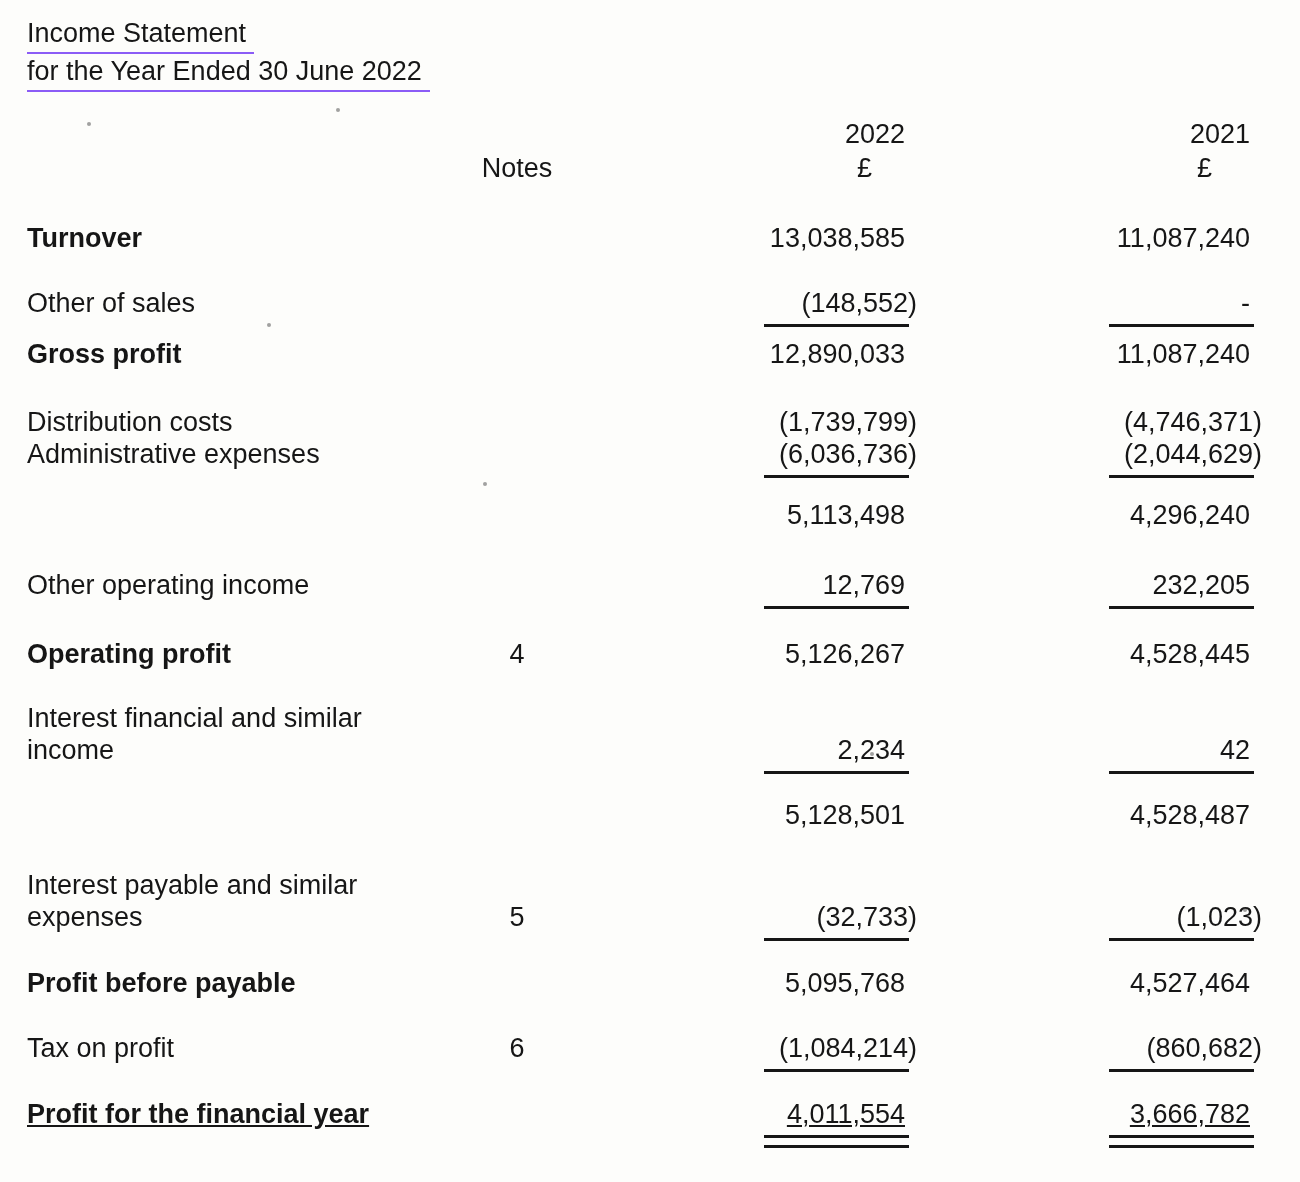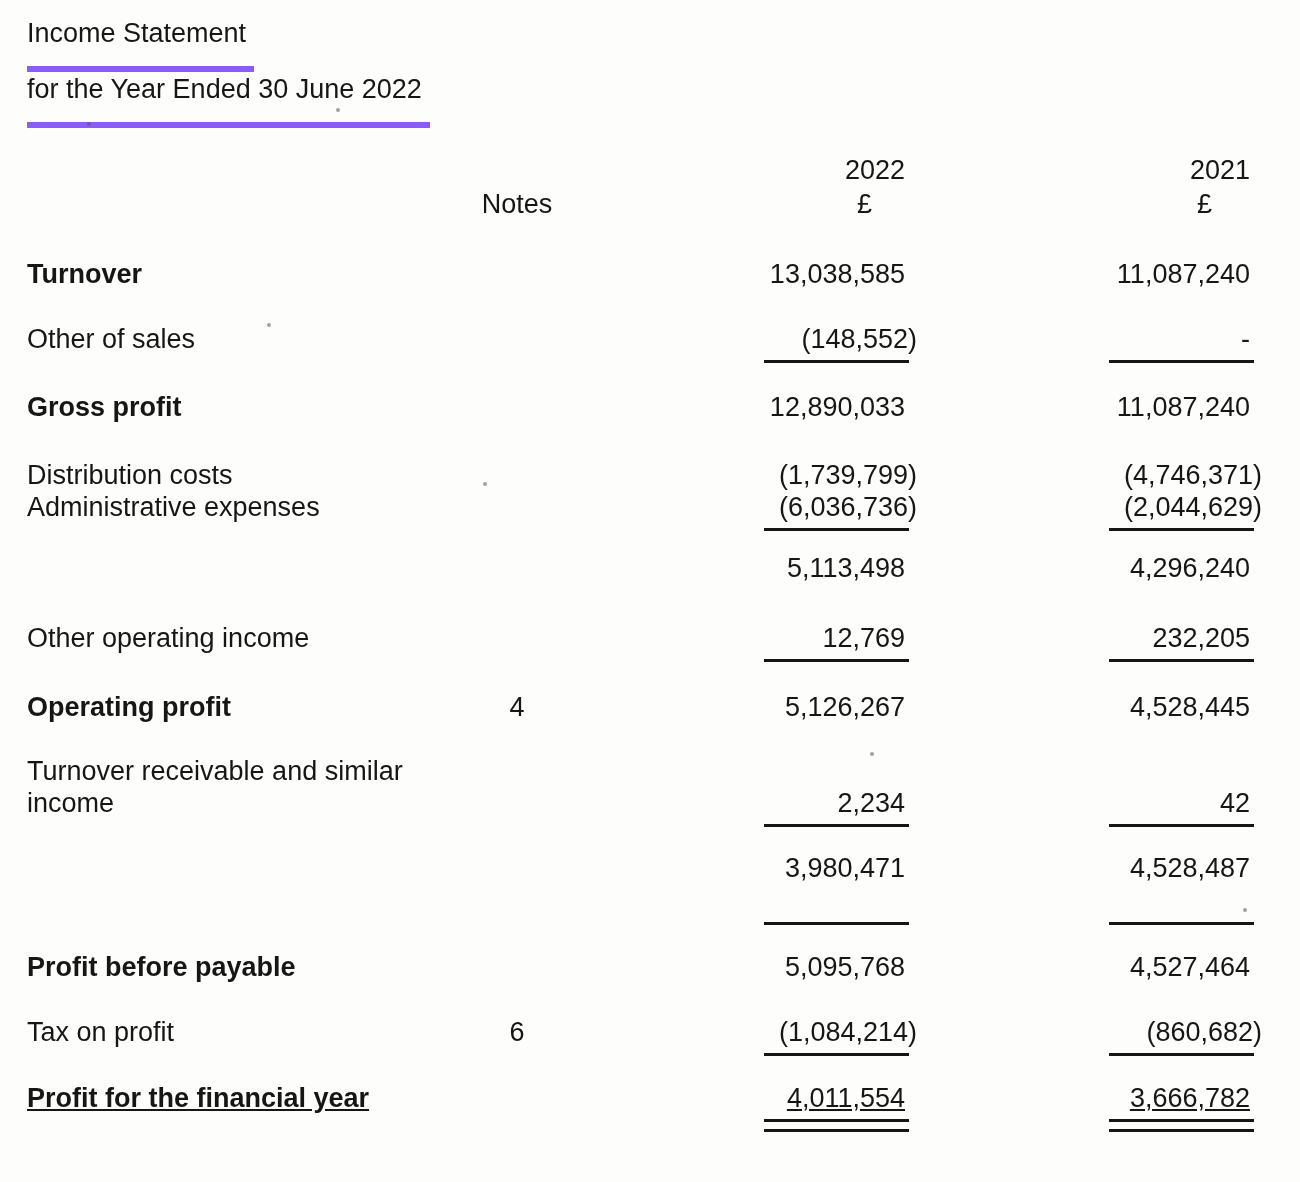--- a/index.html
+++ b/index.html
@@ -11,22 +11,22 @@
     padding:16px 0 0 27px;
     font-family:"Liberation Sans", sans-serif;
     font-size:27px;
     line-height:32px;
     color:#161616;
     overflow:hidden;
   }
   .titles{line-height:34px;}
   .u{
     display:inline-block;
-    border-bottom:6px solid #8b5cf6;
-    padding-bottom:16px;
+    border-bottom:2px solid #8b5cf6;
+    padding-bottom:2px;
     padding-right:8px;
   }
   .grid{
     display:grid;
     grid-template-columns:430px 120px 340px 345px;
   }
   .hdr-years{margin-top:26px;}
   .hdr-sub{margin-top:2px;}
   .c-label{text-align:left;}
   .c-notes{text-align:center;}
@@ -43,21 +43,21 @@
   }
   .rule-row.double .rule{
     height:13px;background:transparent;
     border-top:3px solid #161616;
     border-bottom:3px solid #161616;
     box-sizing:border-box;
   }
   
   .rows .rowblock:nth-child(1){margin-top:38px;}
   .rows .rowblock:nth-child(2){margin-top:33px;}
-  .rows .rowblock:nth-child(3){margin-top:28px;}
+  .rows .rowblock:nth-child(3){margin-top:11px;}
   .rows .rowblock:nth-child(4){margin-top:36px;}
   .rows .rowblock:nth-child(5){margin-top:0;}
   .rows .rowblock:nth-child(6){margin-top:21px;}
   .rows .rowblock:nth-child(7){margin-top:38px;}
   .rows .rowblock:nth-child(8){margin-top:29px;}
   .rows .rowblock:nth-child(9){margin-top:32px;}
   .rows .rowblock:nth-child(10){margin-top:25px;}
   .rows .rowblock:nth-child(11){margin-top:38px;}
   .rows .rowblock:nth-child(12){margin-top:26px;}
   .rows .rowblock:nth-child(13){margin-top:33px;}
@@ -223,21 +223,21 @@
       <div class="c-notes">4</div>
       <div class="c-val v2022 pad">5,126,267</div>
       <div class="c-val v2021 pad">4,528,445</div>
     </div>
 
   </div>
 
   <div class="rowblock">
     <div class="grid row">
       <div class="c-label">
-        <div class="label-line1">Turnover receivable and similar</div>
+        <div class="label-line1">Interest financial and similar</div>
         <div class="label-line2">income</div>
       </div>
       <div class="c-notes"></div>
       <div class="c-val v2022 pad">2,234</div>
       <div class="c-val v2021 pad">42</div>
     </div>
     <div class="grid rule-row">
       <div></div>
       <div></div>
       <div class="c-val">
@@ -249,27 +249,36 @@
     </div>
   </div>
 
   <div class="rowblock">
     <div class="grid row">
       <div class="c-label">
         <div class="label-line1"></div>
 
       </div>
       <div class="c-notes"></div>
-      <div class="c-val v2022 pad">3,980,471</div>
+      <div class="c-val v2022 pad">5,128,501</div>
       <div class="c-val v2021 pad">4,528,487</div>
     </div>
 
   </div>
 
   <div class="rowblock">
+    <div class="grid row">
+      <div class="c-label">
+        <div class="label-line1">Interest payable and similar</div>
+        <div class="label-line2">expenses</div>
+      </div>
+      <div class="c-notes">5</div>
+      <div class="c-val v2022">(32,733)</div>
+      <div class="c-val v2021">(1,023)</div>
+    </div>
     <div class="grid rule-row">
       <div></div>
       <div></div>
       <div class="c-val">
         <div class="rule"></div>
       </div>
       <div class="c-val">
         <div class="rule"></div>
       </div>
     </div>

